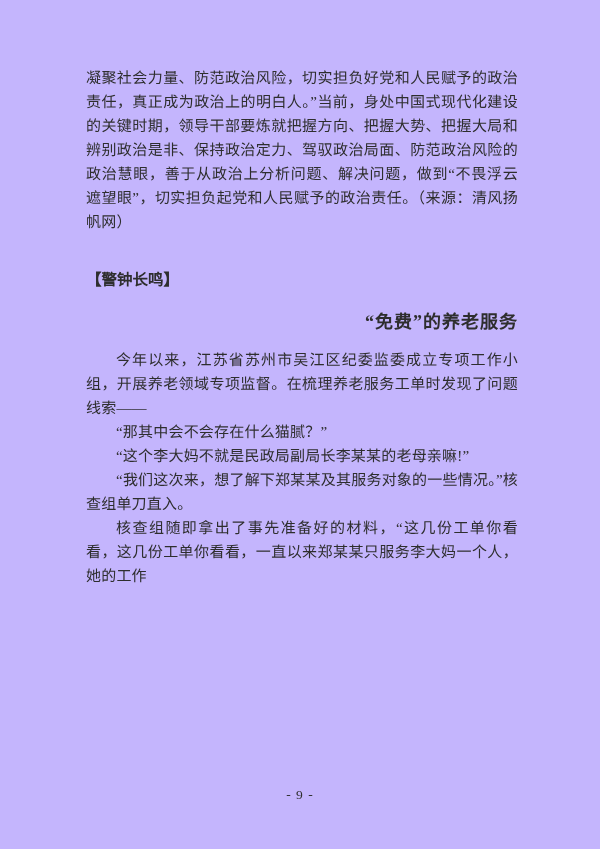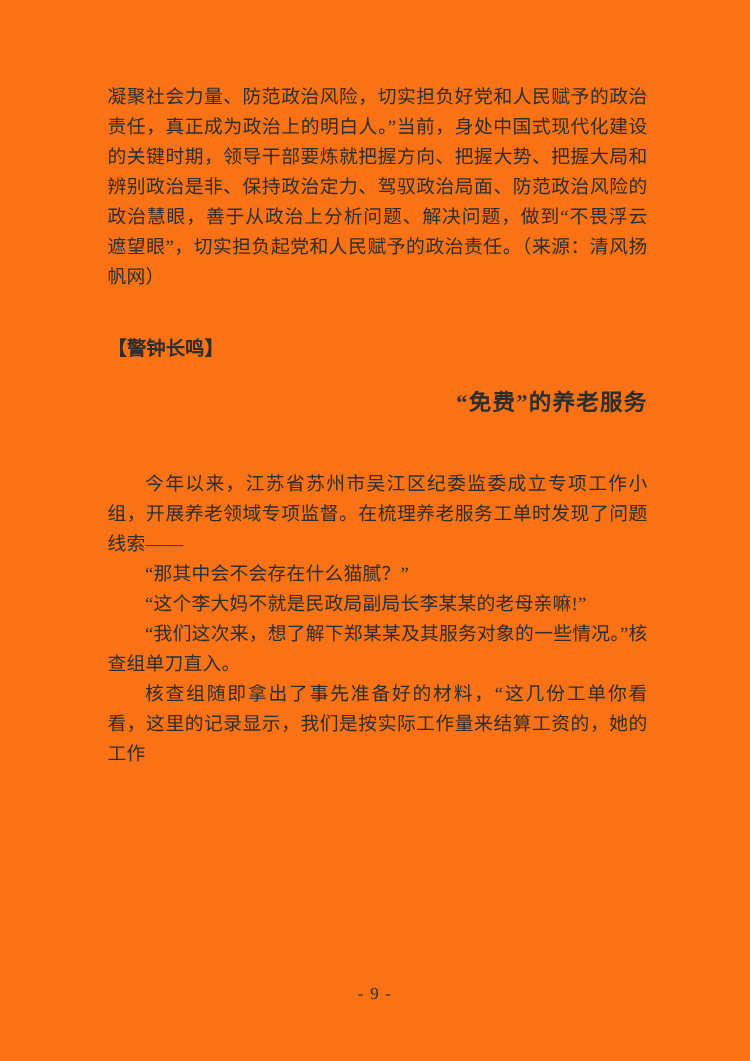--- a/index.html
+++ b/index.html
@@ -5,21 +5,21 @@
   html, body {
     margin: 0;
     padding: 0;
     background: #ffffff;
   }
   .page {
     position: relative;
     width: 600px;
     height: 849px;
     margin: 0 auto;
-    background: #f97316;
+    background: #c4b5fd;
     overflow: hidden;
     font-family: "Liberation Serif", "DejaVu Serif", serif;
     color: #2e2e2e;
   }
   .content {
     position: absolute;
     top: 66px;
     left: 86px;
     width: 432px;
   }
@@ -42,21 +42,21 @@
   }
   .article-title {
     margin: 16px 0 0 0;
     font-size: 18px;
     font-weight: bold;
     line-height: 28px;
     text-align: right;
     letter-spacing: 1px;
   }
   .article-body {
-    margin-top: 40px;
+    margin-top: 12px;
   }
   .page-number {
     position: absolute;
     top: 786px;
     left: 0;
     width: 100%;
     text-align: center;
     font-size: 13.5px;
     line-height: 18px;
     letter-spacing: 1px;
@@ -81,19 +81,19 @@
 
         <p class="para indent">“那其中会不会存在什么猫腻？”</p>
 
         <p class="para indent">“这个李大妈不就是民政局副局长李某某的老母亲嘛!”</p>
 
 
         <p class="para indent">“我们这次来，想了解下郑某某及其服务对象的一些情况。”核查组单刀直入。</p>
 
 
 
-        <p class="para indent">核查组随即拿出了事先准备好的材料，“这几份工单你看看，这里的记录显示，我们是按实际工作量来结算工资的，她的工作</p>
+        <p class="para indent">核查组随即拿出了事先准备好的材料，“这几份工单你看看，这几份工单你看看，一直以来郑某某只服务李大妈一个人，她的工作</p>
       </div>
 
   </div>
 
   <div class="page-number">- 9 -</div>
 </div>
 
 </body></html>

